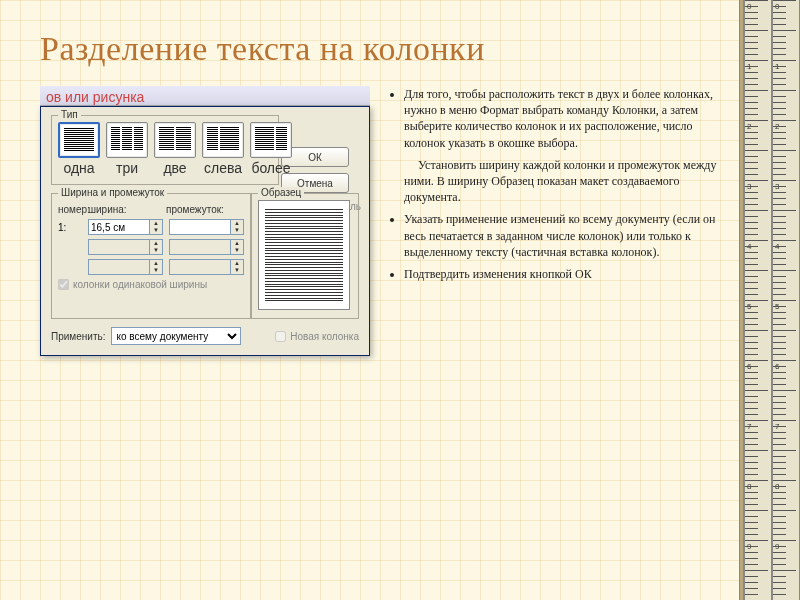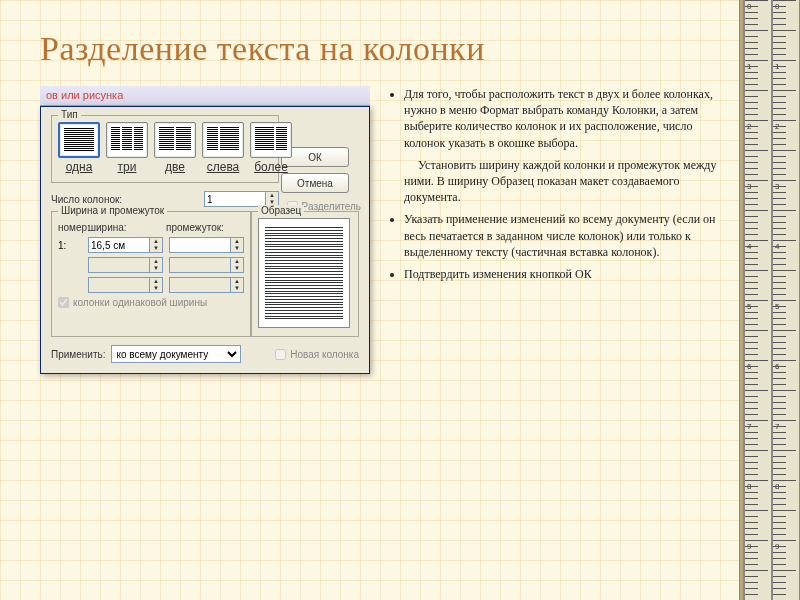--- a/index.html
+++ b/index.html
@@ -24,37 +24,37 @@
   .ruler .num { position:absolute; left:2px; font-size:8px; color:#333; }
   .slide { position:relative; padding:30px 80px 20px 40px; }
   .title { font-size:34px; color:#b87333; font-family:"Times New Roman",serif; margin-bottom:18px; letter-spacing:.5px; }
   .row { display:flex; gap:20px; }
   .dialogwrap { flex:0 0 330px; }
   .bodytext { flex:1; font-size:12px; font-family:"Times New Roman",serif; color:#222; line-height:1.35; }
   .bodytext ul { list-style:disc; padding-left:14px; }
   .bodytext li { margin-bottom:6px; }
   
   .winroot { position:relative; }
-  .toolbarstrip { height:20px; background:linear-gradient(#e8e8f8,#d8d8ea); border-bottom:1px solid #aaa; font-size:11px; color:#c44; padding:3px 6px; }
+  .toolbarstrip { height:20px; background:linear-gradient(#e8e8f8,#d8d8ea); border-bottom:1px solid #aaa; font-size:14px; color:#c44; padding:3px 6px; }
   .dialog { width:330px; background:#ece9d8; border:1px solid #0a246a; font-size:10px; box-shadow:2px 2px 6px rgba(0,0,0,.3); }
   .titlebar { height:22px; background:linear-gradient(#3b6ed5,#1e3e8f); color:#fff; display:flex; align-items:center; padding:0 4px 0 6px; font-weight:bold; }
   .titlebar-spacer { flex:1; }
   .winbtn { width:18px; height:16px; margin-left:2px; background:linear-gradient(#f5a1a1,#d44); border:1px solid #a22; border-radius:2px; display:flex; align-items:center; justify-content:center; color:#fff; font-size:10px; font-weight:bold; }
   .winbtn.help { background:linear-gradient(#c9dafc,#5d8ae4); border-color:#2a4e99; }
   .dbody { padding:8px 10px 10px; }
   .group { border:1px solid #aca899; padding:6px 6px 8px; position:relative; margin-bottom:8px; }
   .group .glabel { position:absolute; top:-7px; left:6px; background:#ece9d8; padding:0 3px; font-size:10px; }
   .typerow { display:flex; gap:6px; }
   .typebtn { width:42px; cursor:pointer; }
   .typebtn .preview { width:42px; height:36px; background:#fff; border:1px solid #888; border-radius:2px; padding:4px; display:flex; gap:2px; box-shadow:inset 0 0 0 1px #e8e8e8; }
   .typebtn.sel .preview { border:2px solid #316ac5; }
   .col { flex:1; display:flex; flex-direction:column; gap:1px; }
   .col.narrow { flex:0 0 35%; }
   .line { height:1px; background:#000; }
-  .typebtn .lbl { text-align:center; font-size:12px; margin-top:2px; text-decoration:underline; }
+  .typebtn .lbl { text-align:center; font-size:14px; margin-top:2px; }
   .rightbtns { position:absolute; right:10px; top:32px; display:flex; flex-direction:column; gap:6px; }
   .btn { width:68px; height:20px; background:linear-gradient(#fff,#ece9d8); border:1px solid #888; border-radius:3px; font-size:10px; display:flex; align-items:center; justify-content:center; cursor:pointer; }
   .fldrow { display:flex; align-items:center; gap:6px; margin:4px 0; font-size:10px; }
   .spin { display:flex; align-items:center; }
   .spin input { width:62px; height:16px; font-size:10px; padding:0 2px; border:1px solid #7f9db9; }
   .spin .updn { width:13px; height:16px; display:flex; flex-direction:column; border:1px solid #7f9db9; border-left:none; background:#ece9d8; }
   .spin .updn div { flex:1; font-size:6px; text-align:center; line-height:7px; cursor:pointer; }
   .chk { display:flex; align-items:center; gap:4px; font-size:10px; color:#888; }
   .chk input { width:11px; height:11px; }
   .samplebox { width:92px; height:110px; background:#fff; border:1px solid #888; padding:8px 6px; display:flex; flex-direction:column; gap:2px; }
@@ -469,31 +469,20 @@
                           <div class="line"></div>
                           <div class="line"></div>
                           <div class="line"></div>
                           <div class="line"></div>
                         </div>
                       </div>
                       <div class="lbl">более</div>
                     </div>
                   </div>
               </div>
-              <div class="fldrow" style="margin-right:80px;">
-                <span>Число колонок:</span>
-                <span style="flex:1"></span>
-                <span class="spin">
-                  <input value="1" style="">
-                  <span class="updn">
-                      <div>▲</div>
-                      <div>▼</div>
-                    </span>
-                </span>
-              </div>
               <div class="chk" style="position:absolute; right:-2px; top:86px;">
                 <input type="checkbox" disabled="" style="">
                 <span>Разделитель</span>
               </div>
             </div>
 
             <div class="topgroups">
               <div class="group">
                 <div class="glabel">Ширина и промежуток</div>
                 <div class="fldrow">

